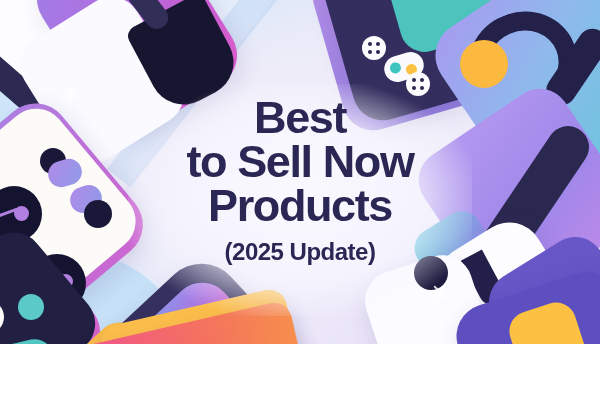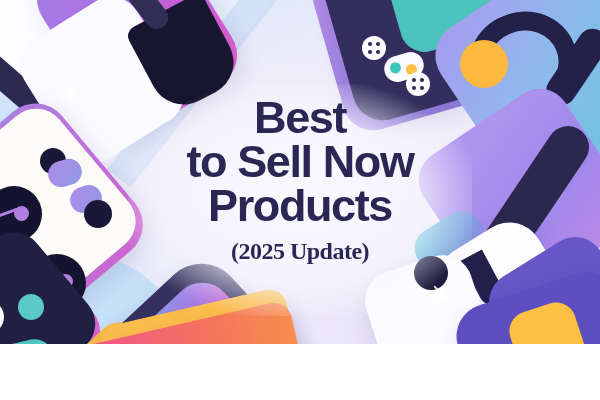--- a/index.html
+++ b/index.html
@@ -154,21 +154,21 @@
   .title{
     margin:0;color:#2b2754;
     font-family:"Liberation Sans", sans-serif;
     font-weight:700;font-size:45px;line-height:0.98;
     letter-spacing:-1.4px;
     -webkit-font-smoothing:antialiased;
   }
   .title span{display:block;white-space:nowrap;}
   .subtitle{
     margin:10px 0 0 0;color:#2b2754;
-    font-family:Liberation Serif, serif;
+    font-family:Liberation Sans, sans-serif;
     font-weight:700;font-size:24px;letter-spacing:-0.5px;
   }
   .text-glow{
     position:absolute;left:128px;top:84px;width:344px;height:232px;z-index:35;
     background:radial-gradient(ellipse at center, rgba(250,249,255,.92) 0%, rgba(248,247,255,.72) 48%, rgba(245,244,255,0) 76%);
     pointer-events:none;
   }
 </style>
 </head>
 <body>

